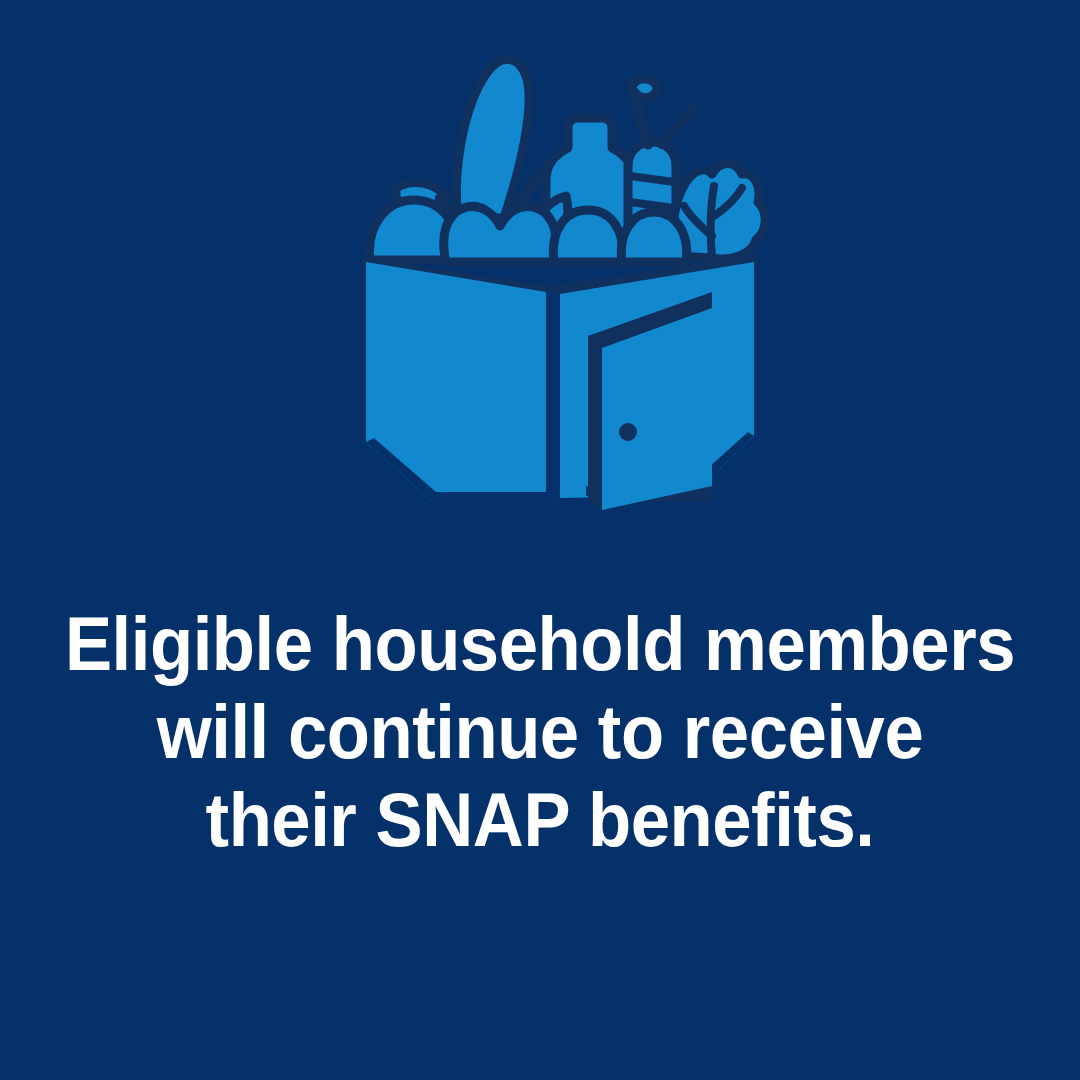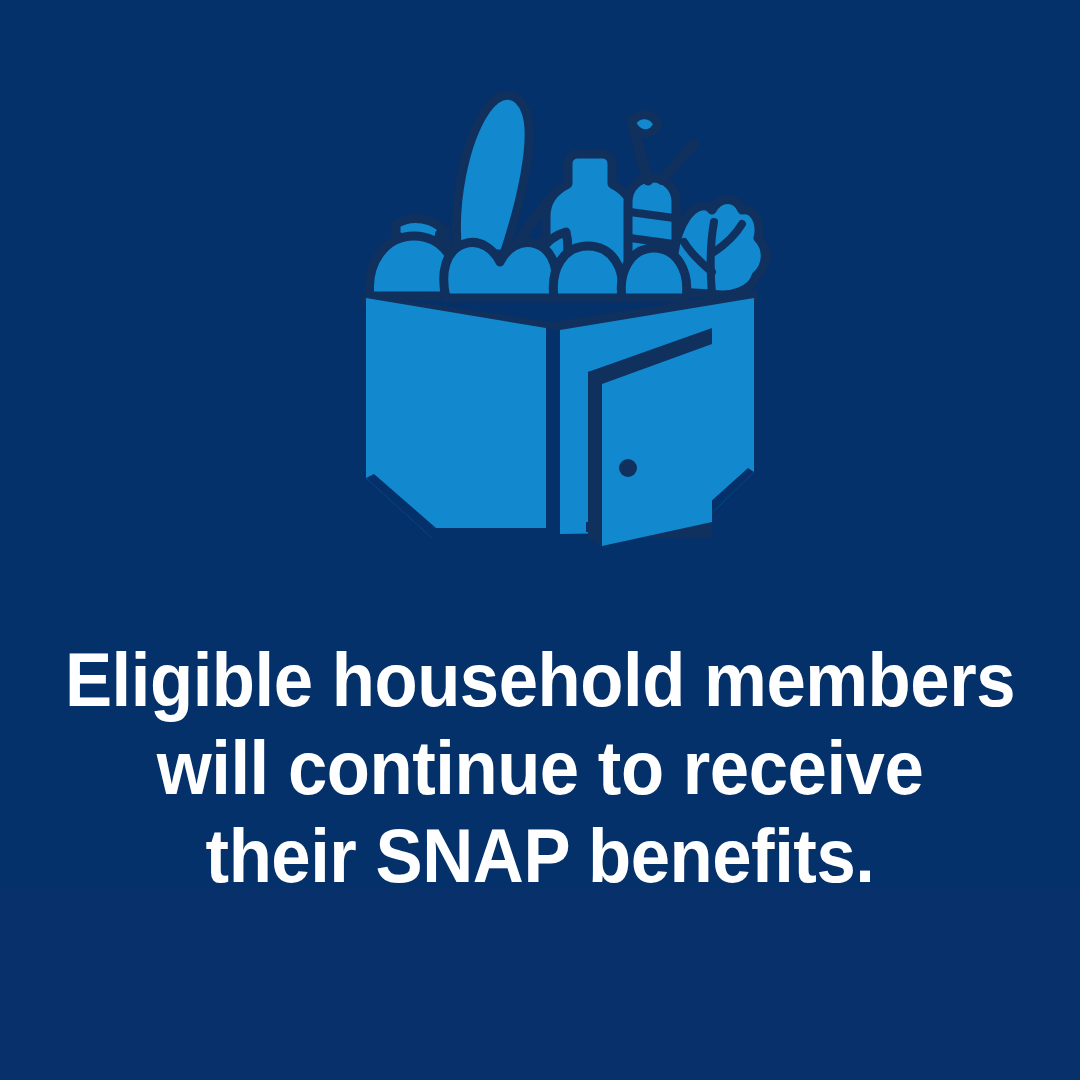--- a/index.html
+++ b/index.html
@@ -8,21 +8,20 @@
     padding: 0;
     background: #08306b;
   }
   #canvas {
     position: relative;
     width: 1080px;
     height: 852px;
     background: #05316b;
     overflow: hidden;
     font-family: "Liberation Sans", sans-serif;
-    margin-top: 36px;
   }
 
   
   #illustration {
     position: absolute;
     left: 340px;
     top: 40px;
     width: 440px;
     height: 510px;
   }

